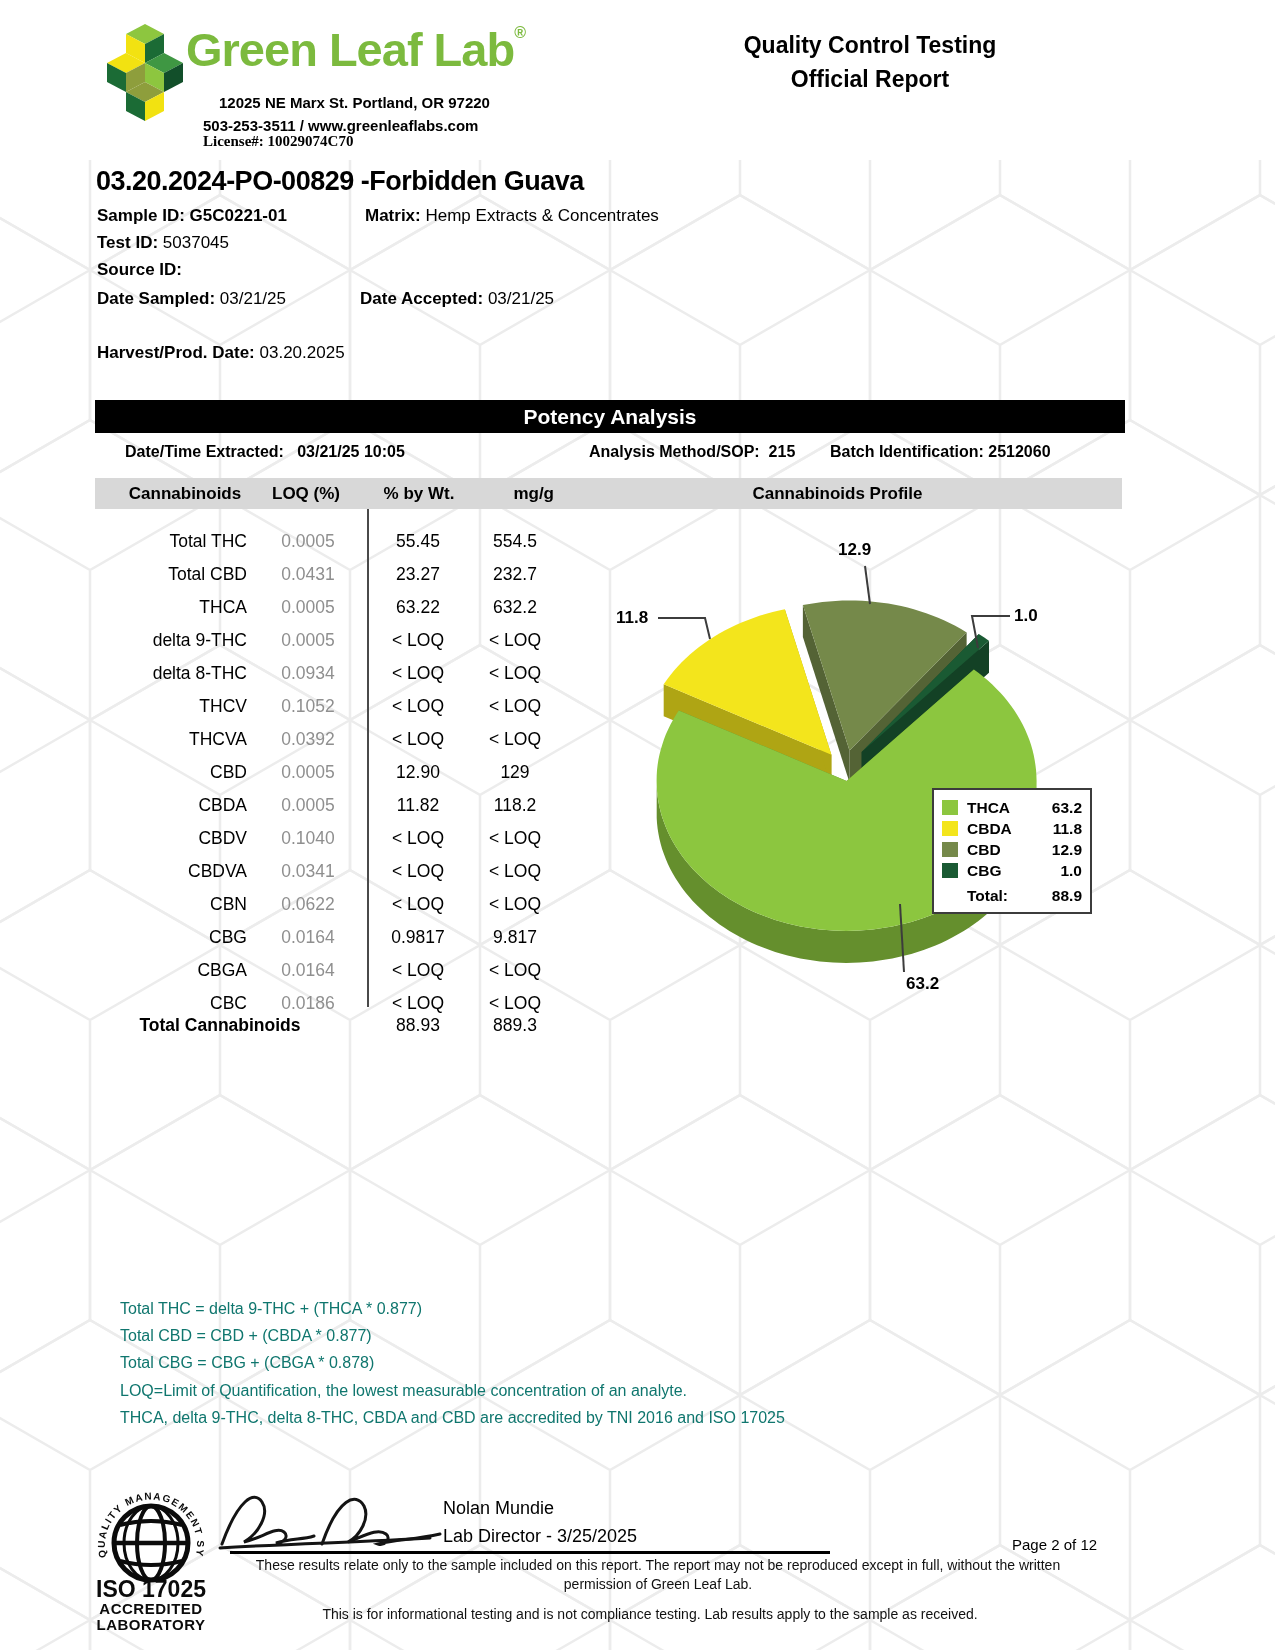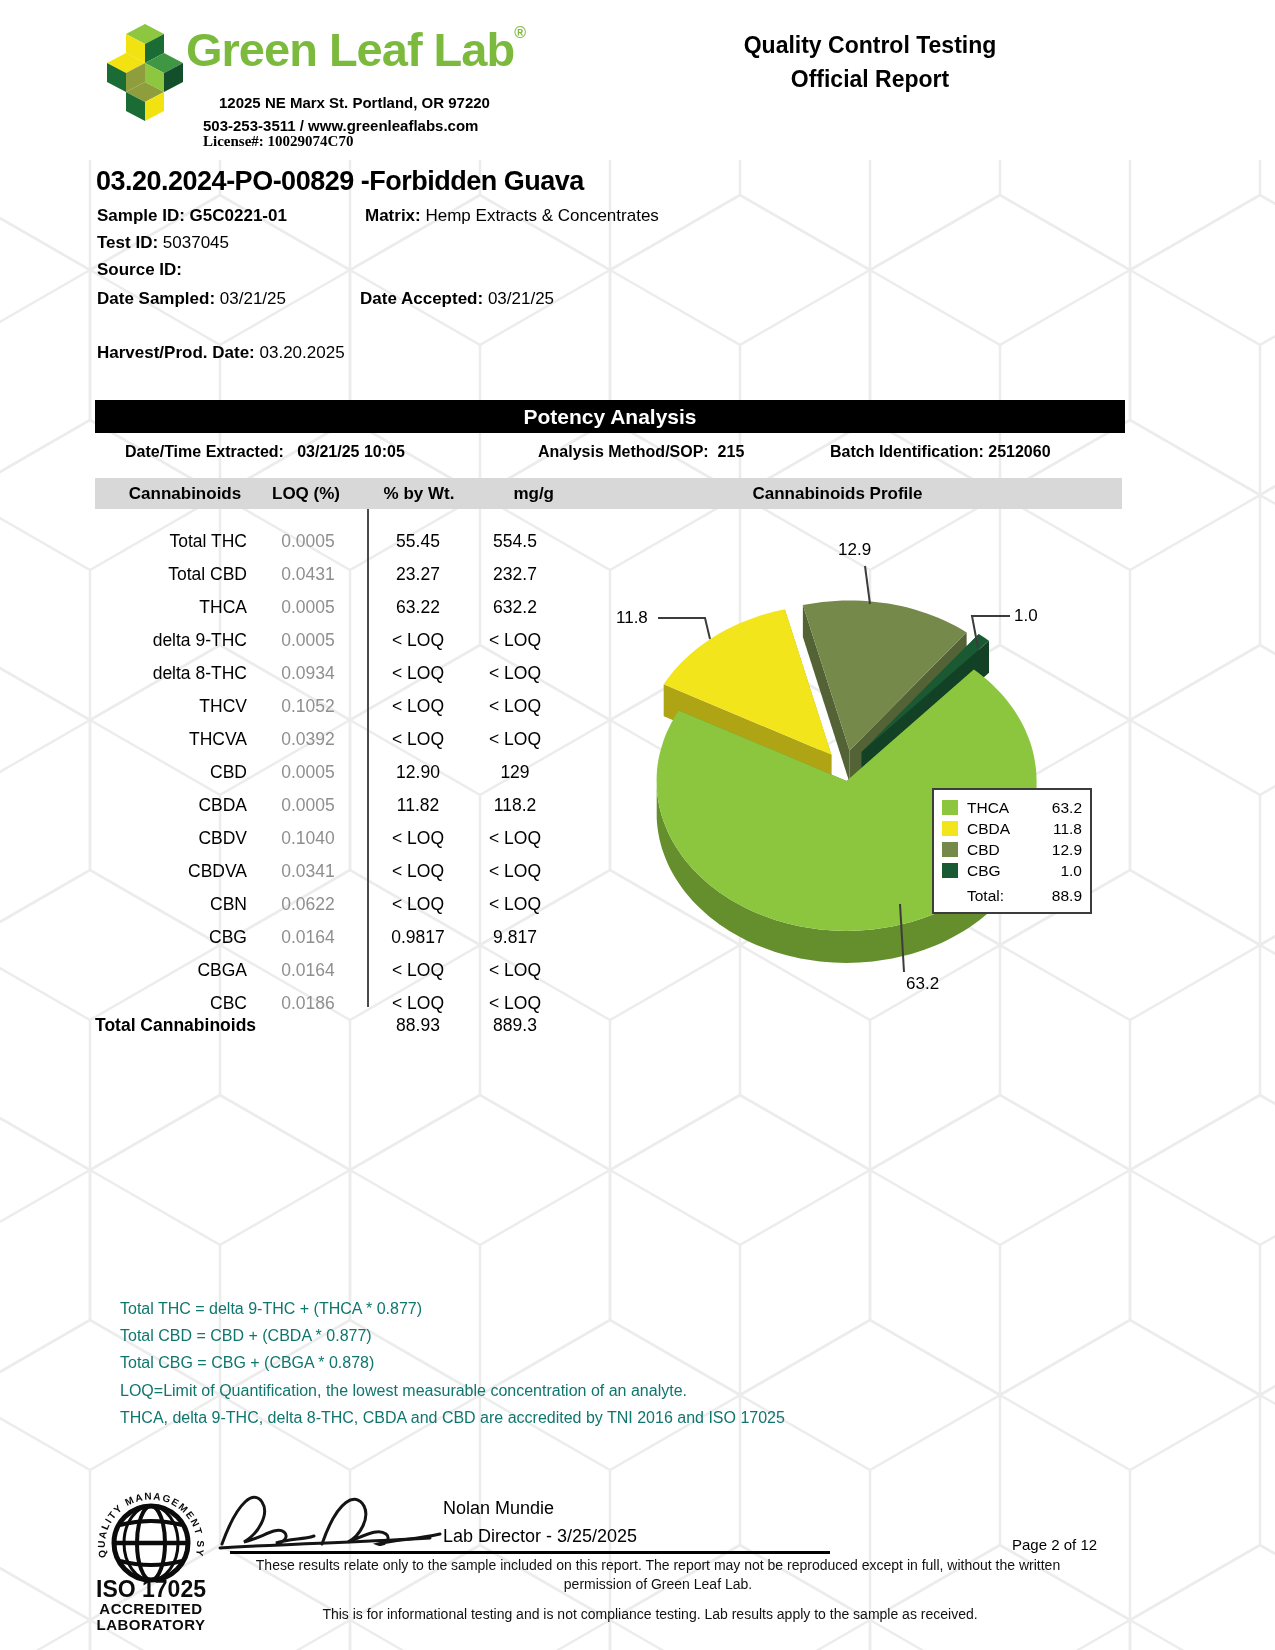--- a/index.html
+++ b/index.html
@@ -29,23 +29,23 @@
   .tblrows{left:95px;top:511px;width:465px;}
   .trow{position:relative;height:33px;font-size:17.5px;}
   .trow span{position:absolute;top:20px;}
   .c-name{left:0;width:152px;text-align:right;}
   .c-loq{left:173px;width:80px;text-align:center;color:#8f8f8f;}
   .c-wt{left:283px;width:80px;text-align:center;}
   .c-mg{left:380px;width:80px;text-align:center;}
   .vdiv{left:367px;top:509px;width:2px;height:498px;background:#4a4a4a;}
   .totrow{left:95px;top:1007px;width:465px;height:36px;font-size:17.5px;}
   .totrow span{position:absolute;top:8px;}
-  .tot-name{left:0;width:250px;text-align:left;font-weight:bold;}
-  
-  .piewrap{left:600px;top:512px;width:540px;height:500px;}
+  .tot-name{left:0;width:250px;text-align:center;font-weight:bold;}
+  
+  .piewrap{left:600px;top:512px;width:540px;height:500px;font-weight:bold;}
   .callout{position:absolute;font-size:17px;}
   .legend{position:absolute;left:332px;top:276px;width:140px;background:#fff;border:2px solid #3c3c3c;
           padding:7px 8px 6px 8px;font-size:15.5px;z-index:2;}
   .lrow{display:flex;align-items:center;height:21px;}
   .sw{width:16px;height:15px;margin-right:9px;flex:0 0 auto;}
   .lname{width:58px;}
   .lval{flex:1;text-align:right;}
   
   .fnotes{left:120px;top:1295px;width:760px;font-size:16px;line-height:27.2px;color:#0f766e;}
   
@@ -121,21 +121,21 @@
   <div class="abs z kv" style="left:97px;top:289px;">
     <span class="lab">Date Sampled:</span> <span>03/21/25</span></div>
   <div class="abs z kv" style="left:360px;top:289px;">
     <span class="lab">Date Accepted:</span> <span>03/21/25</span></div>
   <div class="abs z kv" style="left:97px;top:343px;">
     <span class="lab">Harvest/Prod. Date:</span> <span>03.20.2025</span></div>
 
   <div class="abs z pbar">Potency Analysis</div>
   <div class="abs z inforow" style="left:125px;top:443px;">
     <span>Date/Time Extracted:</span>&nbsp;&nbsp;&nbsp;<span>03/21/25  10:05</span></div>
-  <div class="abs z inforow" style="left:538px;top:443px;text-align:right;">
+  <div class="abs z inforow" style="left:589px;top:443px;text-align:right;">
     <span>Analysis Method/SOP:</span>&nbsp;&nbsp;<span>215</span></div>
   <div class="abs z inforow" style="left:830px;top:443px;">
     <span>Batch Identification:</span>&nbsp;<span>2512060</span></div>
 
   <div class="abs z grayband"></div>
   <div class="abs z th" style="left:115px;width:140px;text-align:center;">Cannabinoids</div>
   <div class="abs z th" style="left:266px;width:80px;text-align:center;">LOQ (%)</div>
   <div class="abs z th" style="left:379px;width:80px;text-align:center;">% by Wt.</div>
   <div class="abs z th" style="left:474px;width:80px;text-align:right;">mg/g</div>
   <div class="abs z th" style="left:560px;width:555px;text-align:center;">Cannabinoids Profile</div>

